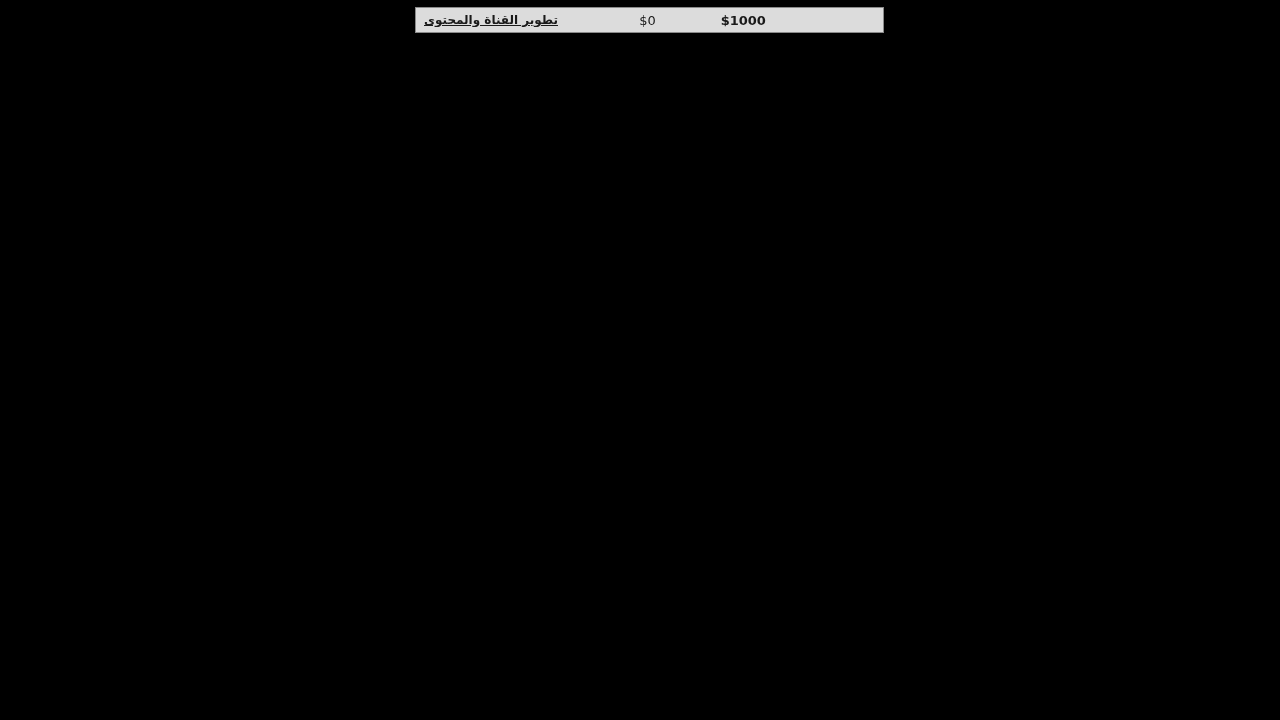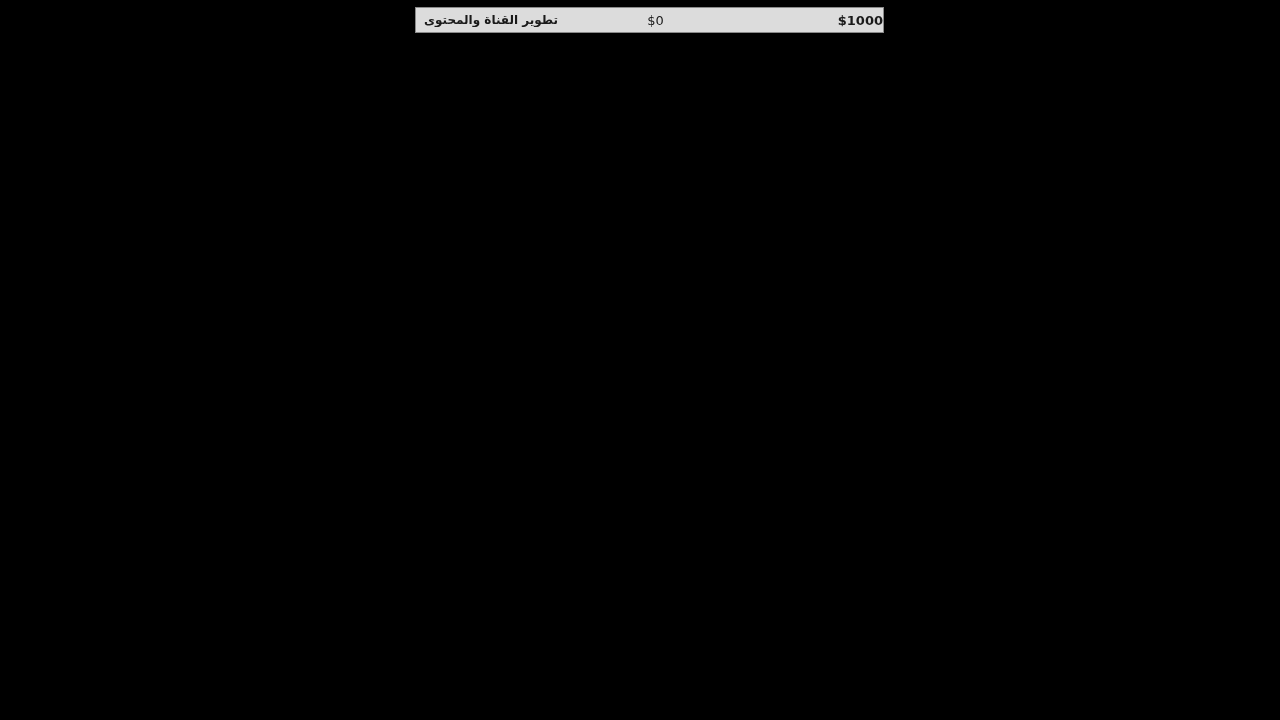--- a/index.html
+++ b/index.html
@@ -43,31 +43,31 @@
 
   .cell-label {
     text-align: left;
     direction: rtl;
     padding-left: 8px;
     padding-right: 4px;
     font-size: 12px;
     font-weight: 700;
   }
   
-  .cell-label bdi { unicode-bidi: isolate; }
+  .cell-label bdi { unicode-bidi: isolate; text-decoration: underline; }
 
   .cell-spent {
     text-align: center;
     font-size: 13px;
     font-weight: 400;
   }
 
   .cell-total {
-    text-align: right;
-    padding-right: 0;
+    text-align: left;
+    padding-right: 16px;
     font-size: 13px;
     font-weight: 700;
   }
 </style>
 </head>
 <body>
 
 <div class="screen">
 
   <div class="budget-row">

